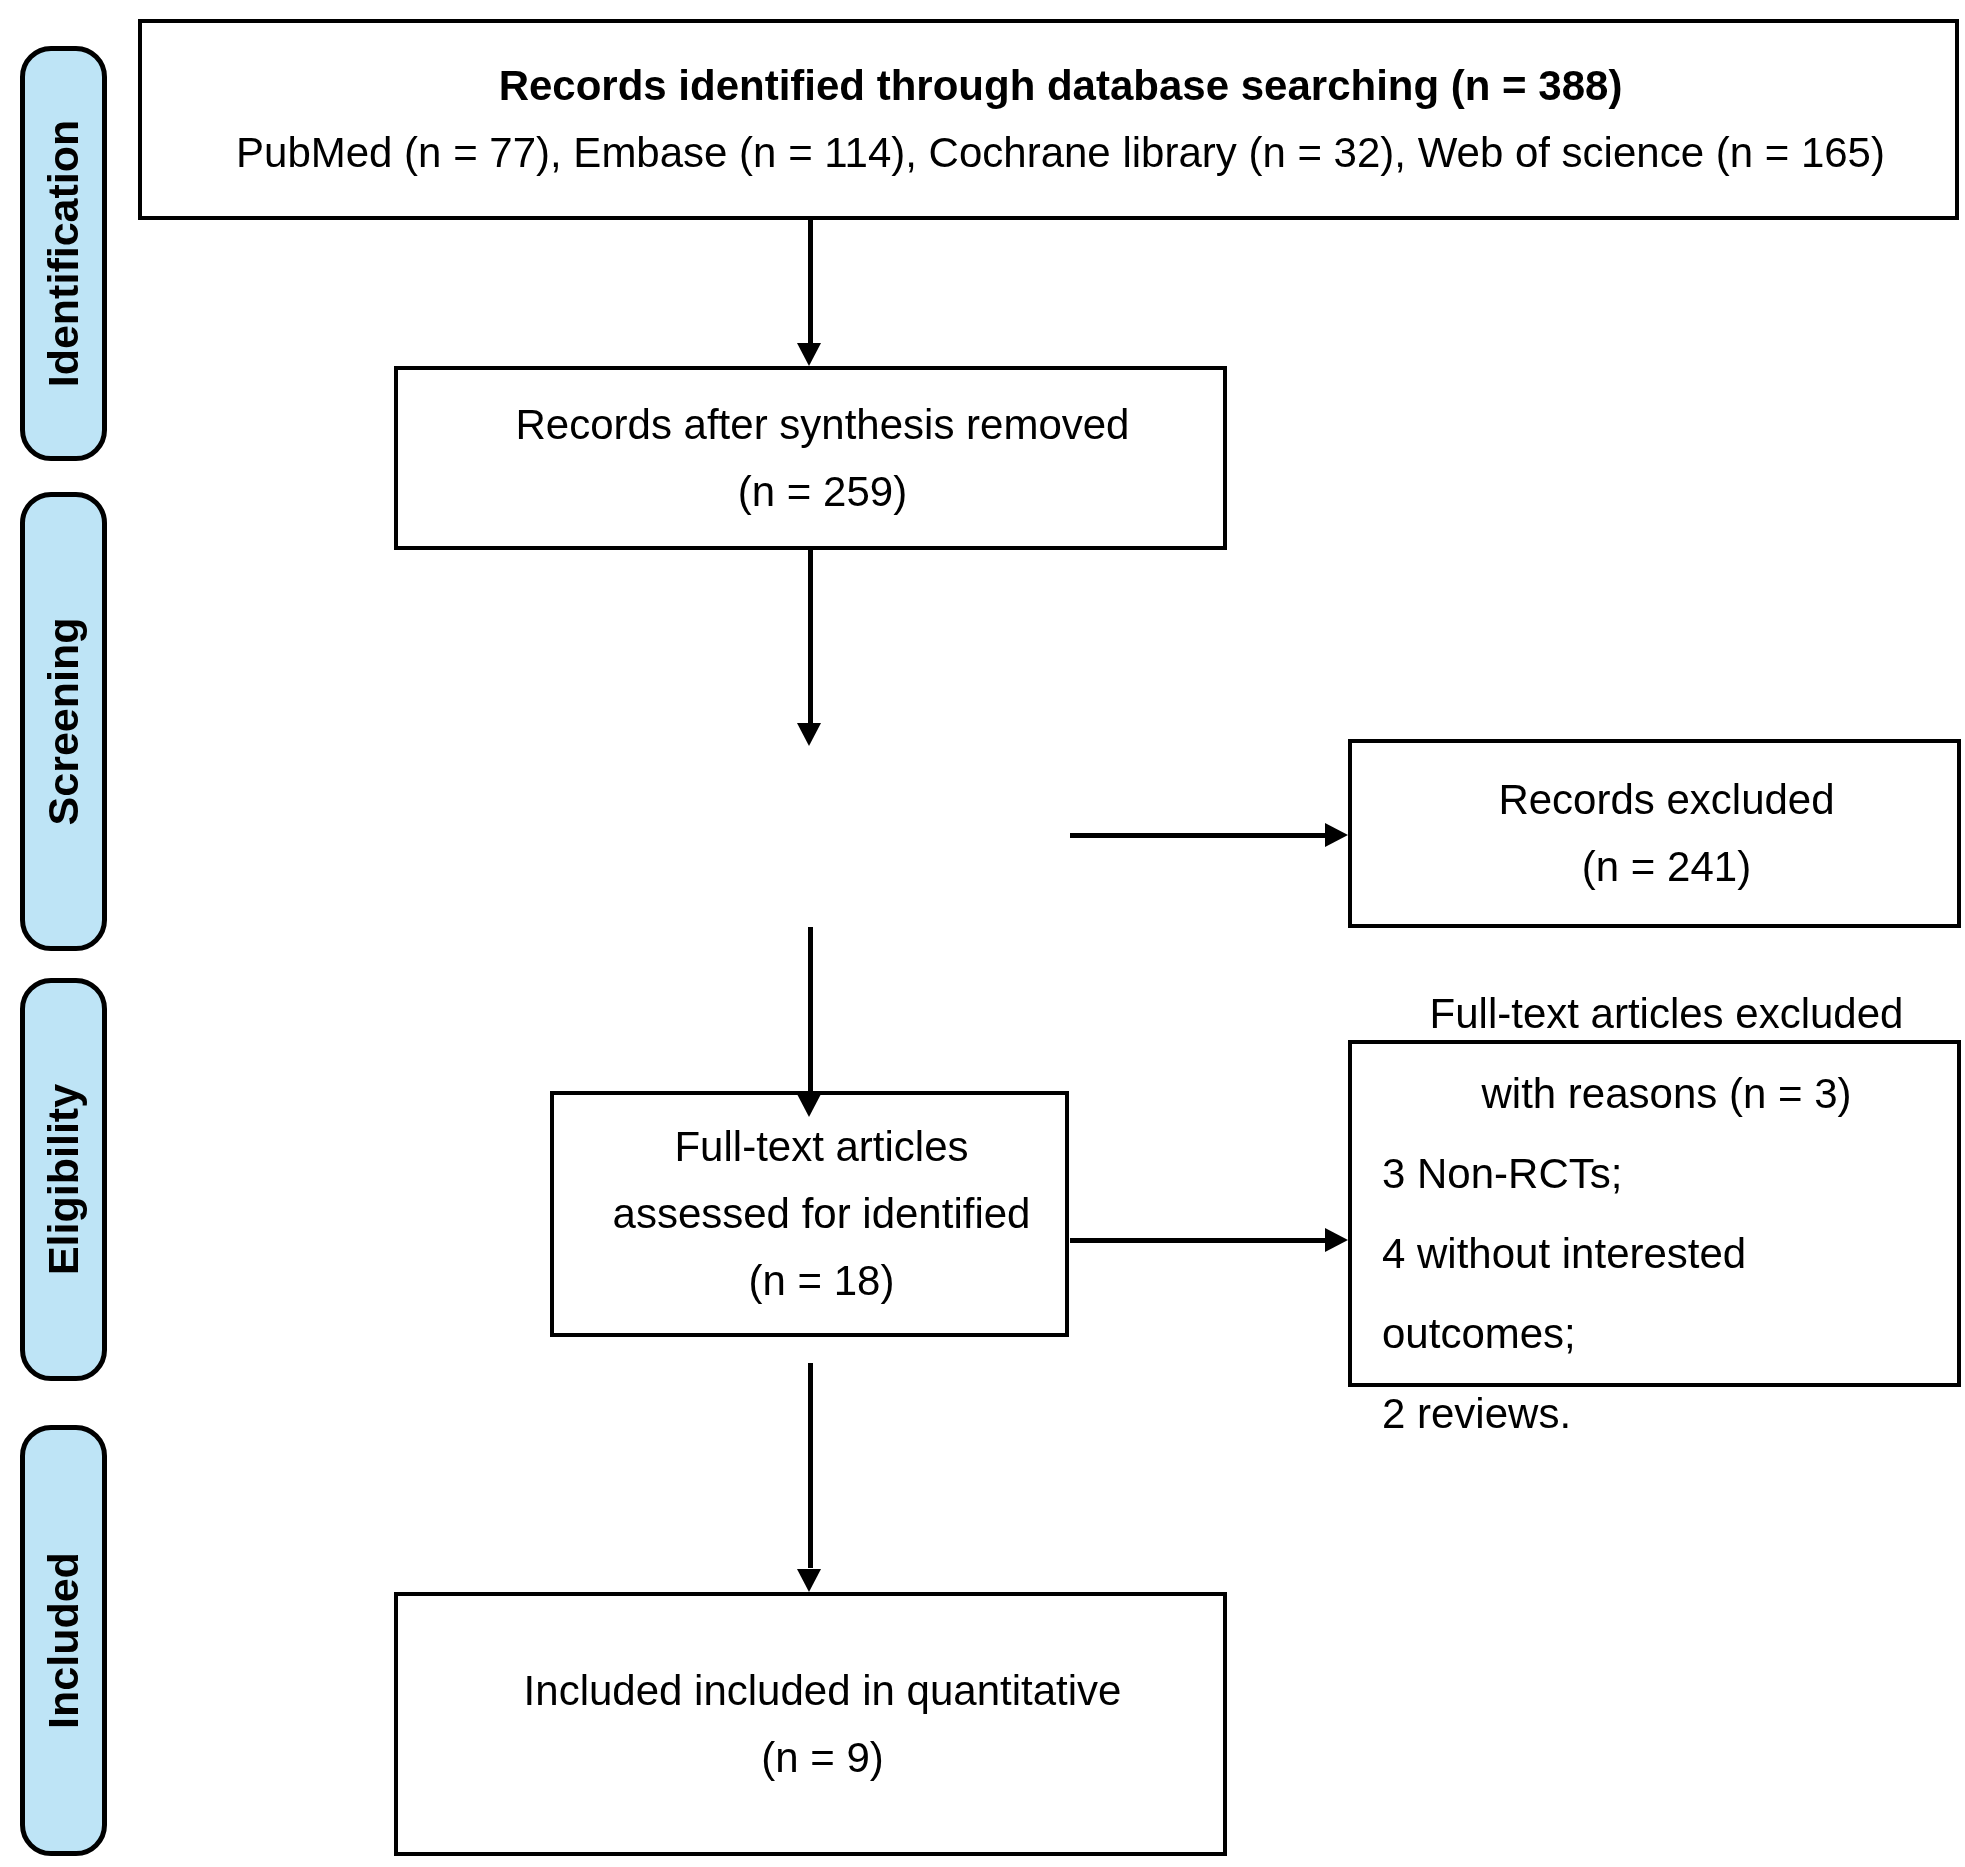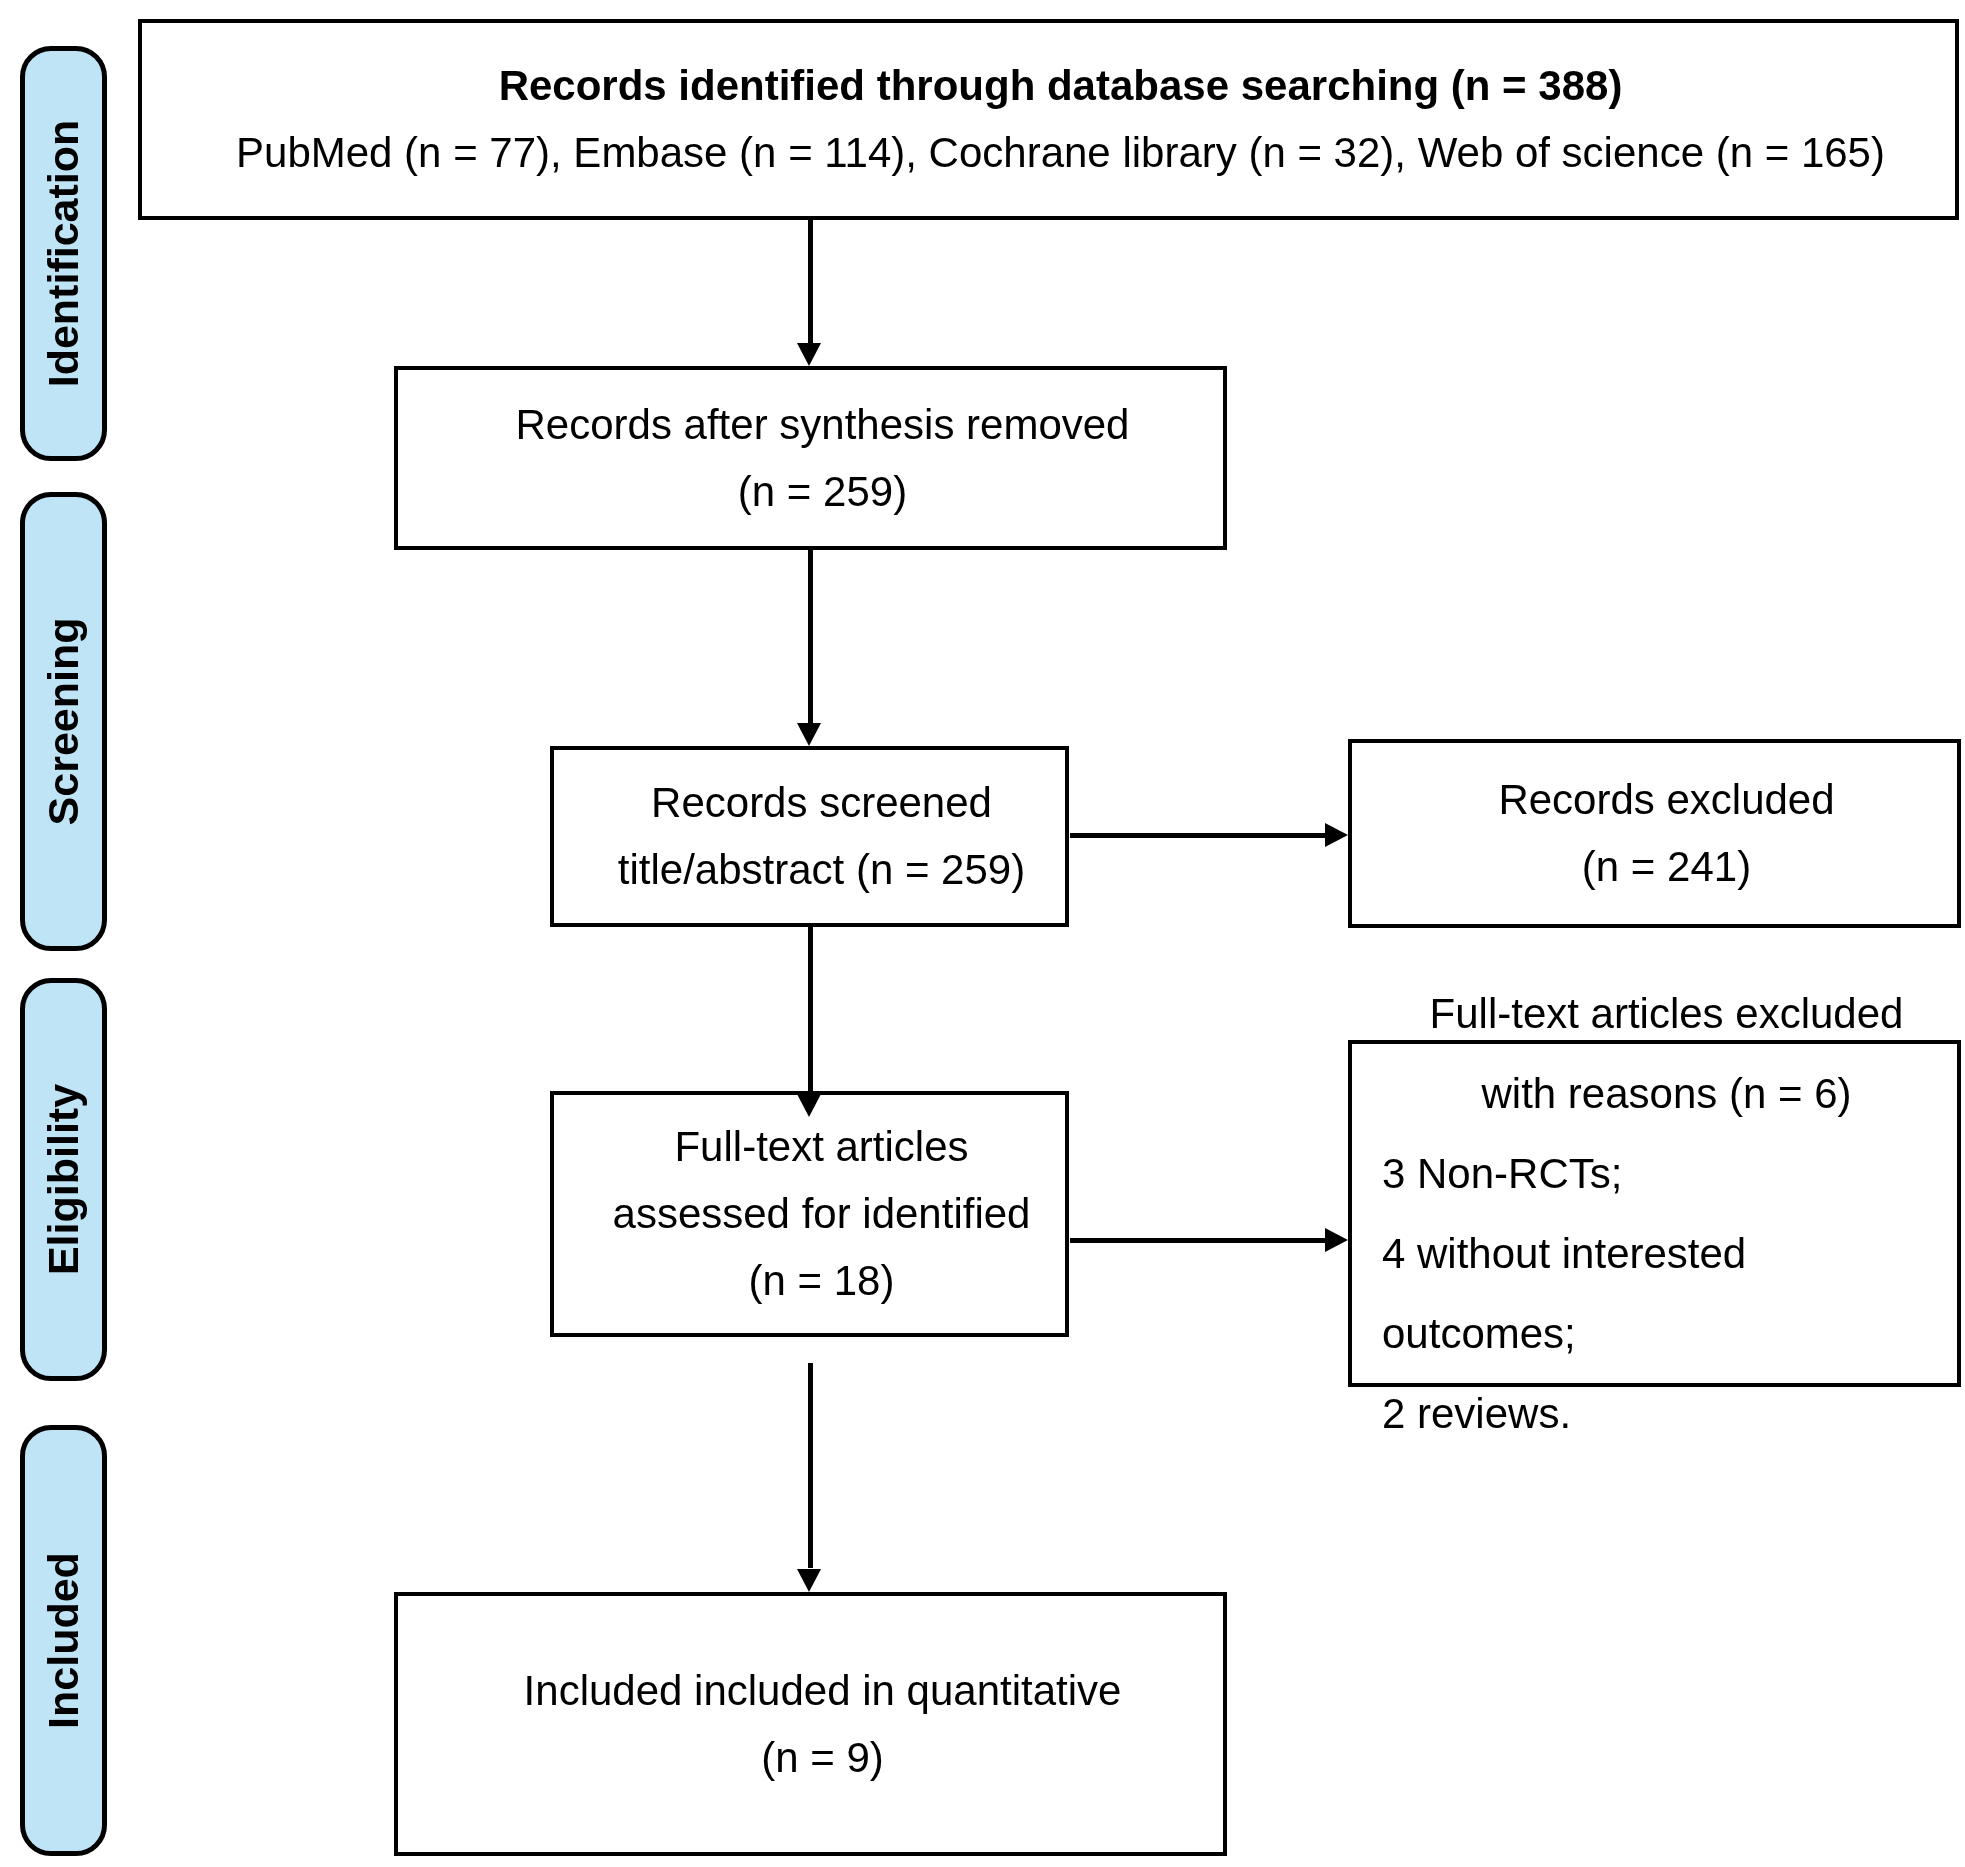--- a/index.html
+++ b/index.html
@@ -67,39 +67,35 @@
   <div class="box" style="left:138px;top:19px;width:1821px;height:201px;">
     <div class="bline bold">Records identified through database searching (n = 388)</div>
     <div class="bline">PubMed (n = 77), Embase (n = 114), Cochrane library (n = 32), Web of science (n = 165)</div>
   </div>
 
   <div class="box" style="left:394px;top:366px;width:833px;height:184px;">
     <div class="bline">Records after synthesis removed</div>
     <div class="bline">(n = 259)</div>
   </div>
 
-  <div class="box" style="left:550px;top:746px;width:519px;height:181px;">
-    <div class="bline">Records screened</div>
-    <div class="bline">title/abstract (n = 259)</div>
-  </div>
 
   <div class="box" style="left:1348px;top:739px;width:613px;height:189px;">
     <div class="bline">Records excluded</div>
     <div class="bline">(n = 241)</div>
   </div>
 
   <div class="box" style="left:550px;top:1091px;width:519px;height:246px;text-align:right;">
     <div class="bline">Full-text articles</div>
     <div class="bline">assessed for identified</div>
     <div class="bline">(n = 18)</div>
   </div>
 
   <div class="box" style="left:1348px;top:1040px;width:613px;height:347px;gap:32px;">
     <div class="bline">Full-text articles excluded</div>
-    <div class="bline">with reasons (n = 6)</div>
+    <div class="bline">with reasons (n = 3)</div>
     <div class="bline left">3 Non-RCTs;</div>
     <div class="bline left">4 without interested</div>
     <div class="bline left">outcomes;</div>
     <div class="bline left">2 reviews.</div>
   </div>
 
   <div class="box" style="left:394px;top:1592px;width:833px;height:264px;">
     <div class="bline">Included included in quantitative</div>
     <div class="bline">(n = 9)</div>
   </div>

